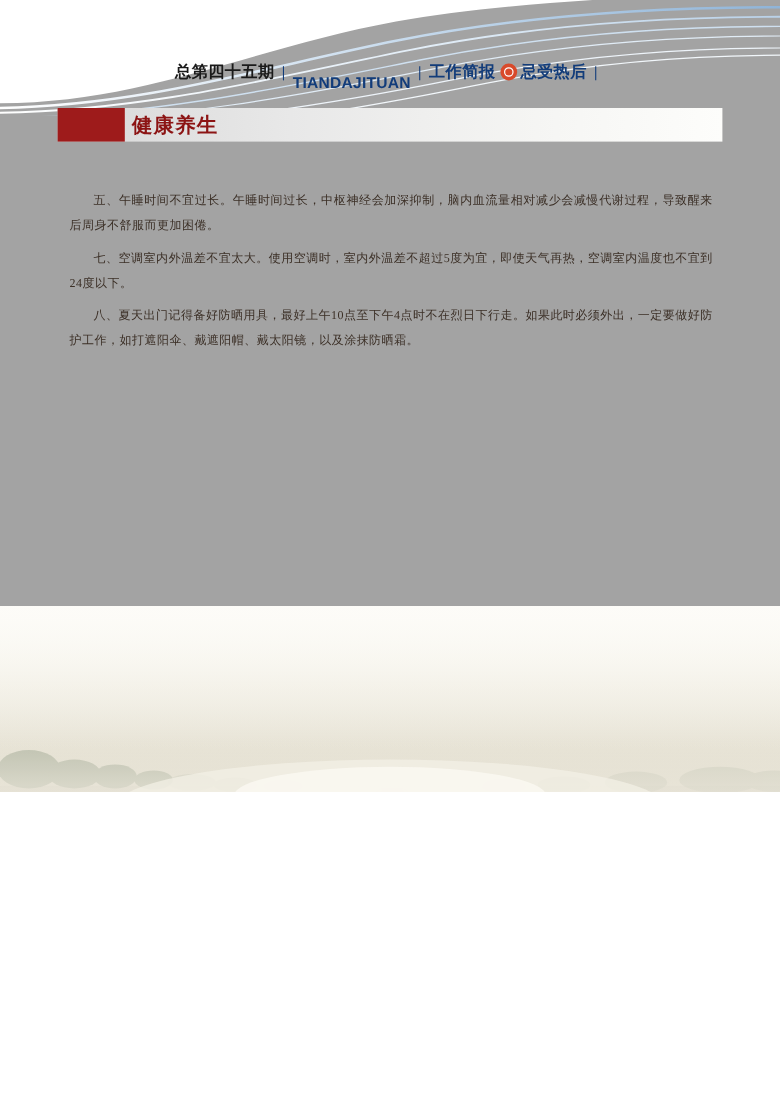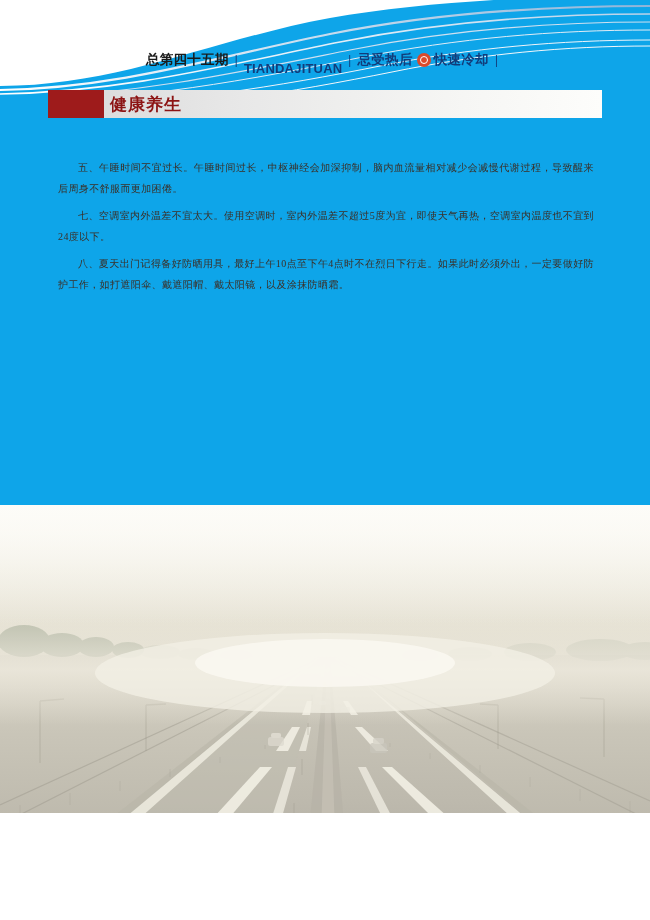--- a/index.html
+++ b/index.html
@@ -9,22 +9,22 @@
   body {
     width: 650px;
     height: 920px;
     background: #ffffff;
     font-family: "Liberation Serif", "DejaVu Serif", serif;
     overflow: hidden;
   }
   .page {
     position: relative;
     width: 650px;
-    height: 813px;
-    background: #0ea5e9;
+    height: 660px;
+    background: #a3a3a3;
     overflow: hidden;
   }
 
   
   .header-deco {
     position: absolute;
     top: 0;
     left: 0;
     width: 650px;
     height: 96px;
@@ -184,23 +184,23 @@
       <path d="M650,40 C560,40 470,48 380,66 C280,86 170,104 50,108" stroke="#eef4fa" stroke-width="1" fill="none"></path>
       <path d="M650,46 C565,46 480,54 392,72 C292,92 186,110 70,113" stroke="#f2f7fb" stroke-width="1" fill="none"></path>
     </svg>
   </div>
 
   <div class="header-row">
     <span class="cn">总第四十五期</span>
     <span class="sep">|</span>
     <span class="lat">TIANDAJITUAN</span>
     <span class="sep">|</span>
+    <span class="cn blue">工作简报</span>
+    <span class="logo-mark"></span>
     <span class="cn blue">忌受热后</span>
-    <span class="logo-mark"></span>
-    <span class="cn blue">快速冷却</span>
     <span class="sep">|</span>
   </div>
 
   <div class="section-bar">
     <div class="grad"></div>
     <div class="redblock"></div>
     <div class="title">健康养生</div>
   </div>
 
   <div class="body-text">

